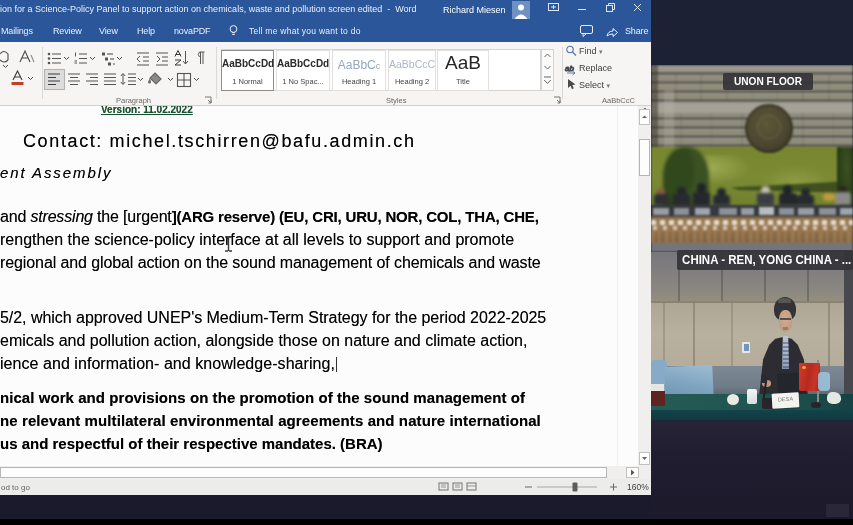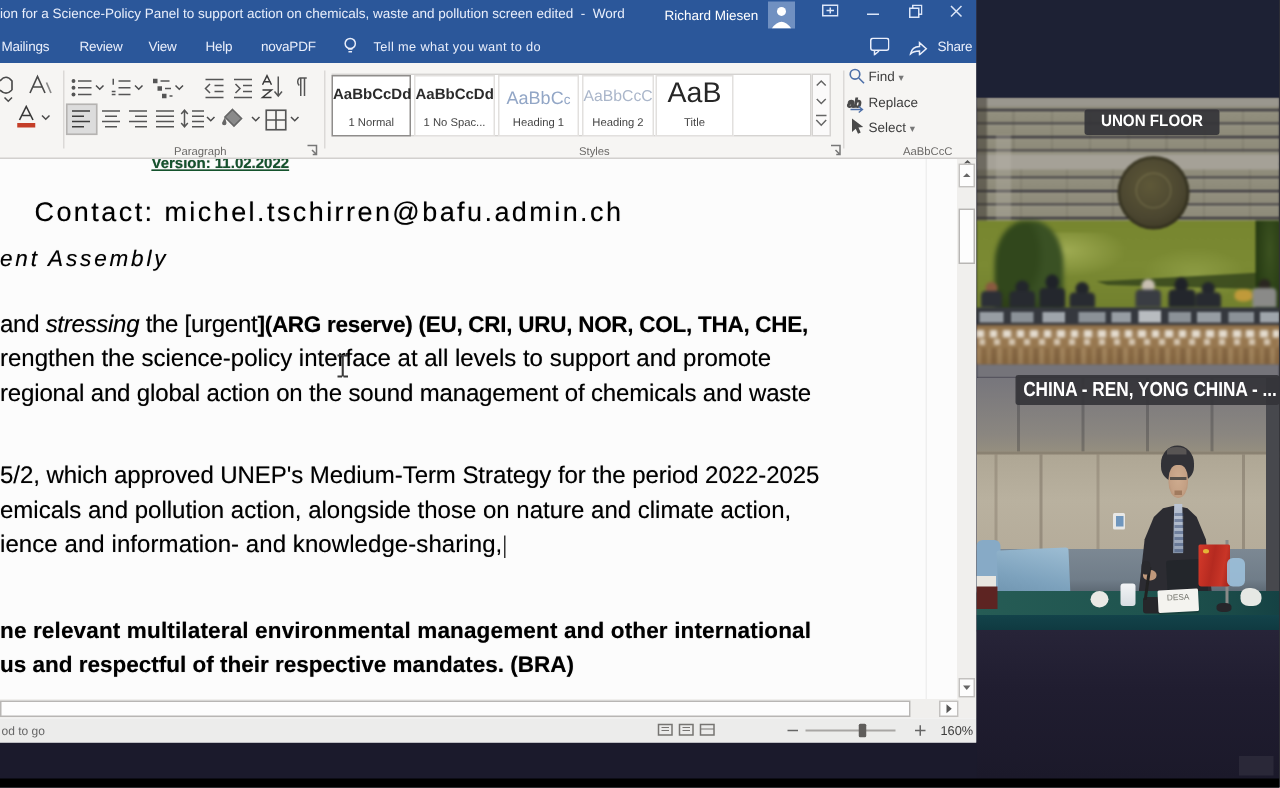--- a/index.html
+++ b/index.html
@@ -201,21 +201,22 @@
   <div class="abs" id="doc">
     <div class="dl" id="l1" style="left:101px;top:-8px;font-size:10px;font-weight:bold;text-decoration:underline;color:#14532d;">Version: 11.02.2022</div>
     <div class="dl" id="l2" style="left:23px;top:23.8px;font-size:18px;letter-spacing:1.62px;">Contact: michel.tschirren@bafu.admin.ch</div>
     <div class="dl" id="l4" style="left:0px;top:98.5px;letter-spacing:-0.18px;">and <i>stressing</i> the [urgent<b style="font-size:15px;">](ARG reserve) (EU, CRI, URU, NOR, COL, THA, CHE,</b></div>
     <div class="dl" id="l3" style="left:0px;top:54.8px;font-size:15px;font-style:italic;letter-spacing:1.9px;">ent Assembly</div>
     <div class="dl" id="l5" style="left:0px;top:121.5px;">rengthen the science-policy interface at all levels to support and promote</div>
     <div class="dl" id="l6" style="left:0px;top:144.5px;letter-spacing:-0.1px;">regional and global action on the sound management of chemicals and waste</div>
     <div class="dl" id="l8" style="left:0px;top:199.5px;letter-spacing:-0.04px;">5/2, which approved UNEP's Medium-Term Strategy for the period 2022-2025</div>
     <div class="dl" id="l9" style="left:0px;top:223px;text-align:right;">emicals and pollution action, alongside those on nature and climate action,</div>
     <div class="dl" id="l10" style="left:0px;top:246px;letter-spacing:0.05px;">ience and information- and knowledge-sharing,</div>
-    <div class="dl" id="l13" style="left:0px;top:303.3px;font-size:15px;font-weight:bold;letter-spacing:0.1px;">ne relevant multilateral environmental management and other international</div>
+    <div class="dl" id="l12" style="left:0px;top:280.3px;font-size:15px;font-weight:bold;letter-spacing:0.06px;">nical work and provisions on the promotion of the sound management of</div>
+    <div class="dl" id="l13" style="left:0px;top:303.3px;font-size:15px;font-weight:bold;letter-spacing:0.1px;">ne relevant multilateral environmental agreements and nature international</div>
     <div class="dl" id="l14" style="left:0px;top:326.3px;font-size:15px;font-weight:bold;">us and respectful of their respective mandates. (BRA)</div>
     <div class="abs" style="left:617px;top:0;width:1px;height:360px;background:rgba(0,0,0,0.05);"></div>
     <div class="abs" id="caret" style="left:336px;top:251px;width:1px;height:15px;background:#333;"></div>
   </div>
 
   <div class="abs" style="left:224px;top:236px;z-index:30;">
     <svg width="9" height="16" viewBox="0 0 9 16">
         <path d="M1 1 h3 M5 1 h3 M4.5 1 v14 M1 15 h3 M5 15 h3" stroke="#3a3a3a" stroke-width="1.4" fill="none"></path>
       </svg>
   </div>

